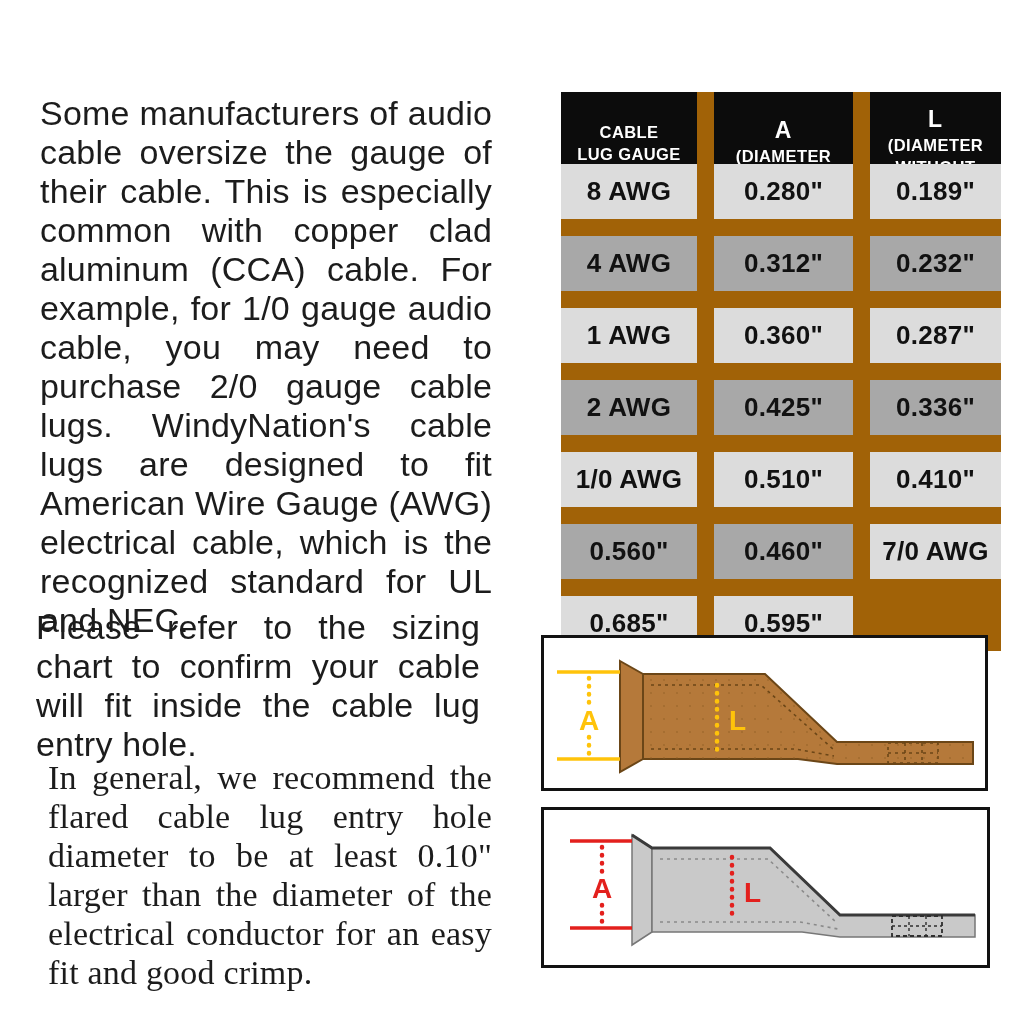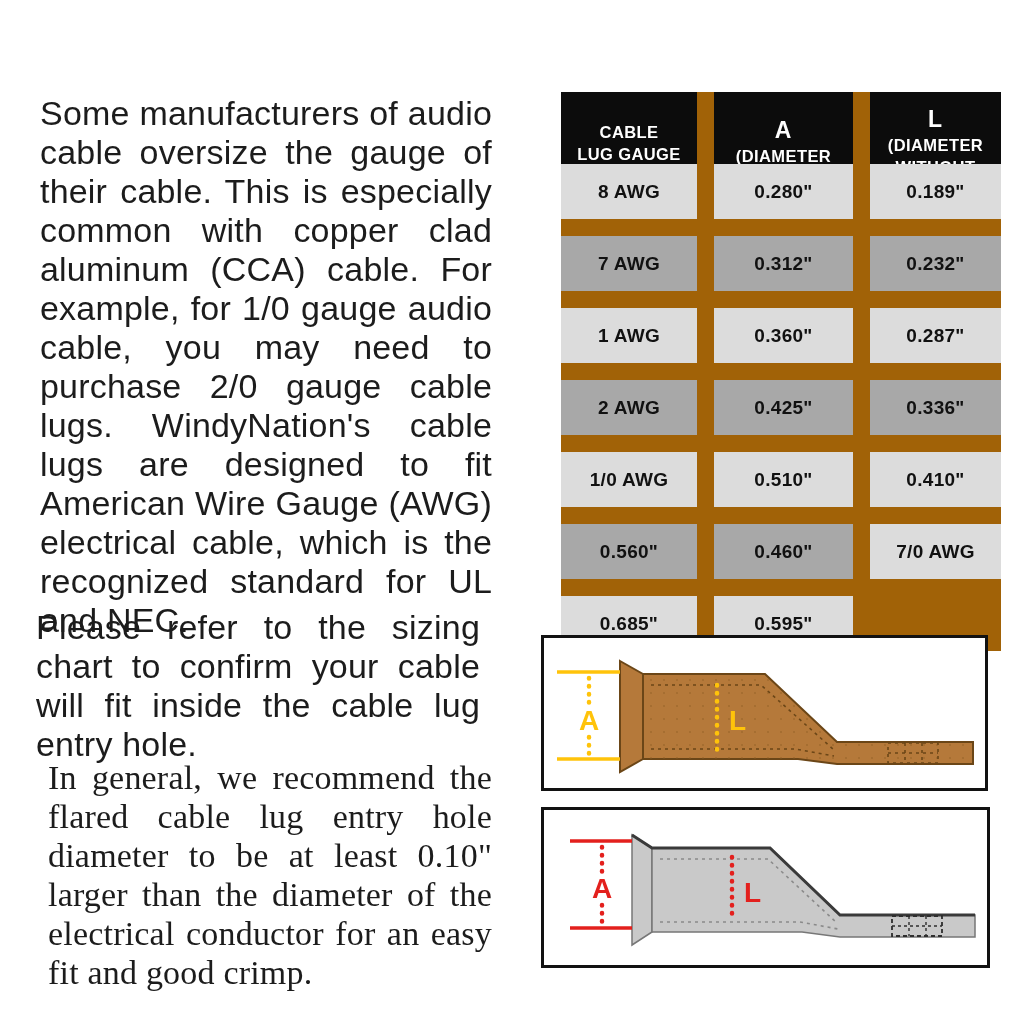--- a/index.html
+++ b/index.html
@@ -31,21 +31,21 @@
   .th {
     grid-row:1; height:123px;
     background:#0c0c0c; color:#ffffff;
     display:flex; flex-direction:column; align-items:center; justify-content:center;
     text-align:center; gap:3px; padding:4px;
   }
   .th .big { font-size:23px; font-weight:bold; letter-spacing:1px; line-height:24px; }
   .th .sub { font-size:16.5px; font-weight:bold; letter-spacing:0.4px; line-height:22px; white-space:pre-line; }
   .td {
     display:flex; align-items:center; justify-content:center;
-    font-weight:bold; font-size:19px; color:#111111; letter-spacing:0.3px;
+    font-weight:bold; font-size:26px; color:#111111; letter-spacing:0.3px;
   }
   .light { background:#dcdcdc; }
   .dark  { background:#a8a8a8; }
 
   
   .diagram-panel {
     position:absolute;
     border:3px solid #121212;
     background:#ffffff;
   }
@@ -90,21 +90,21 @@
     <span class="big">L</span>
     <span class="sub">(DIAMETER
 WITHOUT
 FLARE)</span>
   </div>
 
   <div class="td light">8 AWG</div>
   <div class="td light">0.280"</div>
   <div class="td light">0.189"</div>
 
-  <div class="td dark">7 AWG</div>
+  <div class="td dark">4 AWG</div>
   <div class="td dark">0.312"</div>
   <div class="td dark">0.232"</div>
 
   <div class="td light">1 AWG</div>
   <div class="td light">0.360"</div>
   <div class="td light">0.287"</div>
 
   <div class="td dark">2 AWG</div>
   <div class="td dark">0.425"</div>
   <div class="td dark">0.336"</div>

